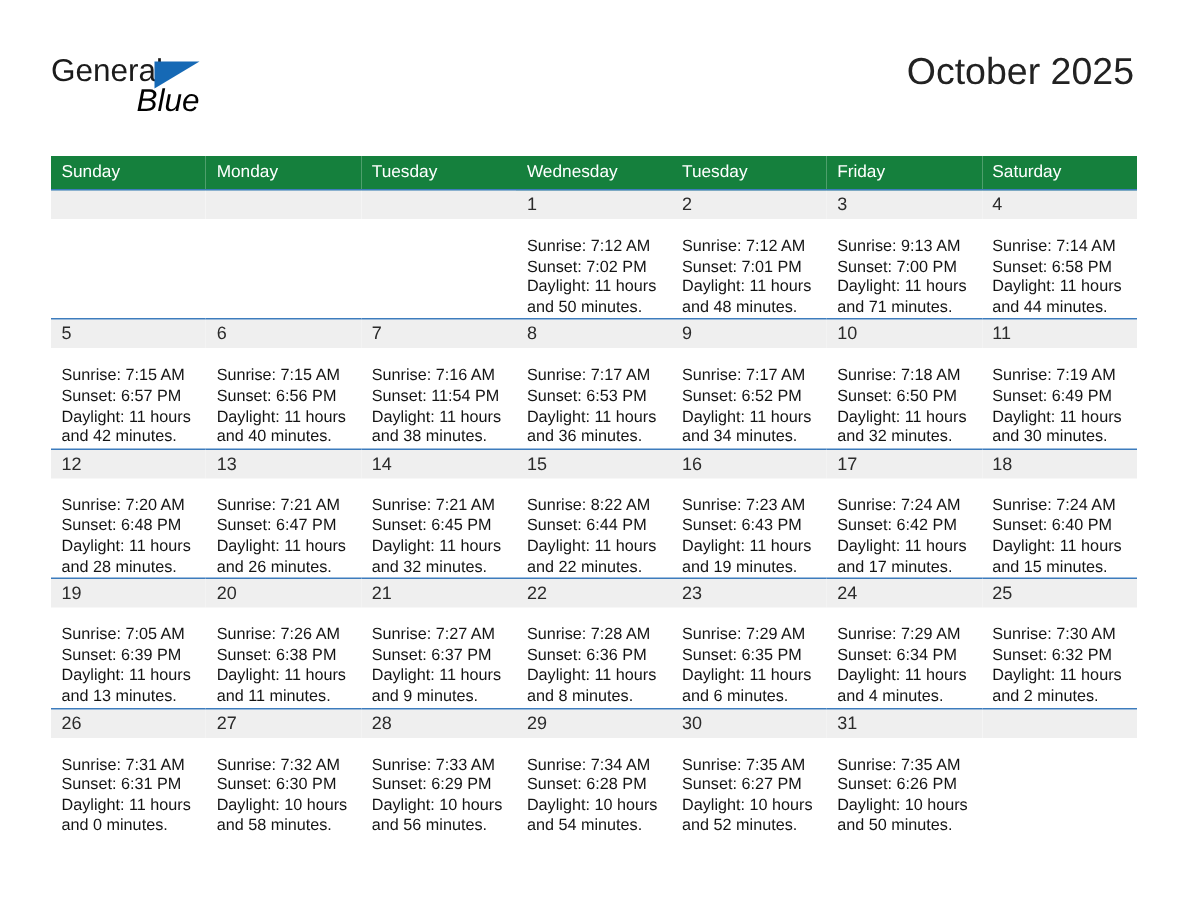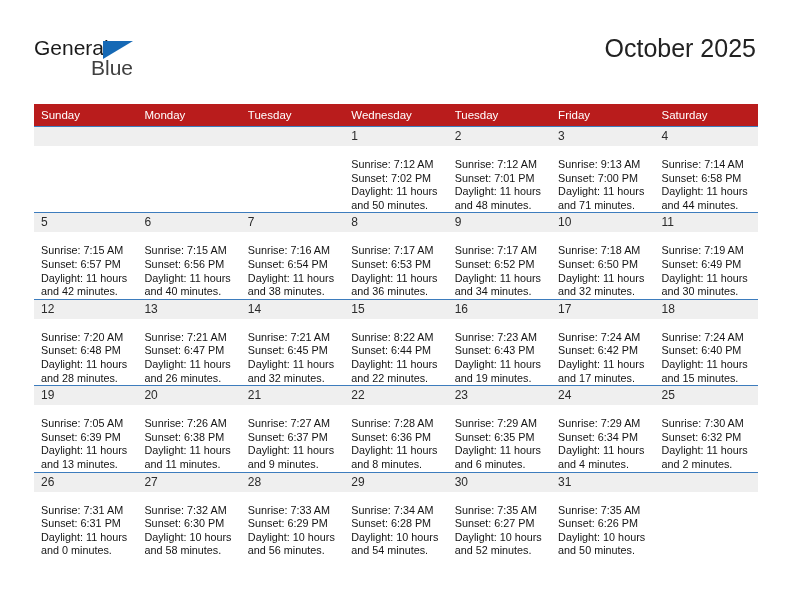--- a/index.html
+++ b/index.html
@@ -49,22 +49,23 @@
     top: 5px;
     width: 0; height: 0;
     border-left: 30px solid #1669b5;
     border-bottom: 18px solid transparent;
   }
   .logo-blue {
     position: absolute;
     left: 57px;
     top: 20px;
     font-size: 21px;
-    color: #404040;
+    color: #000000;
     font-family: "Liberation Sans", sans-serif;
+    font-style: italic;
   }
   .title {
     position: absolute;
     right: 36px;
     top: 34px;
     font-size: 25px;
     color: #222222;
     white-space: nowrap;
     margin-left: 24px;
   }
@@ -81,21 +82,21 @@
   
   table.cal {
     position: absolute;
     left: 34px;
     top: 104px;
     width: 724px;
     border-collapse: collapse;
     table-layout: fixed;
   }
   table.cal th {
-    background: #b91c1c;
+    background: #15803d;
     color: #ffffff;
     font-size: 11.5px;
     font-weight: normal;
     text-align: left;
     padding: 5px 0 5px 7px;
     height: 12px;
     border: none;
   }
   table.cal td {
     vertical-align: top;
@@ -220,21 +221,21 @@
               <div>Sunrise: 7:15 AM</div>
               <div>Sunset: 6:56 PM</div>
               <div>Daylight: 11 hours</div>
               <div>and 40 minutes.</div>
             </div>
           </td>
           <td class="">
             <div class="daynum">7</div>
             <div class="lines">
               <div>Sunrise: 7:16 AM</div>
-              <div>Sunset: 6:54 PM</div>
+              <div>Sunset: 11:54 PM</div>
               <div>Daylight: 11 hours</div>
               <div>and 38 minutes.</div>
             </div>
           </td>
           <td class="">
             <div class="daynum">8</div>
             <div class="lines">
               <div>Sunrise: 7:17 AM</div>
               <div>Sunset: 6:53 PM</div>
               <div>Daylight: 11 hours</div>

